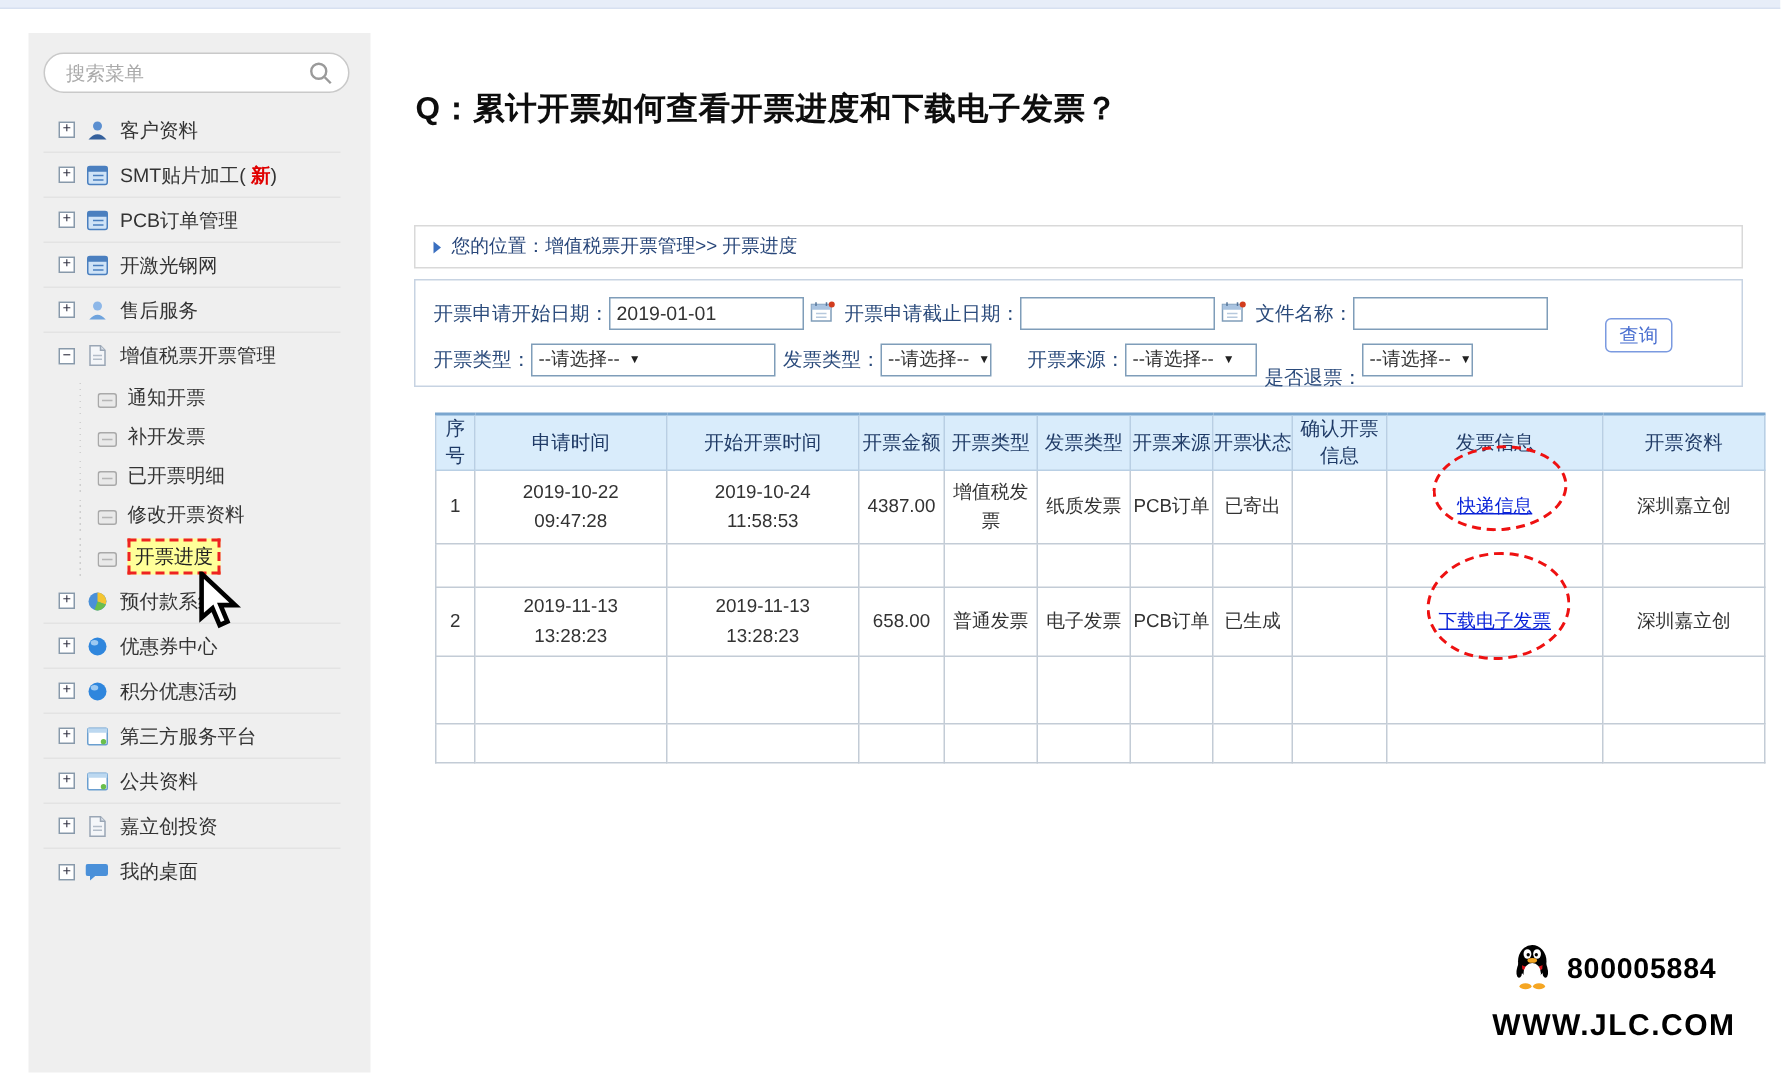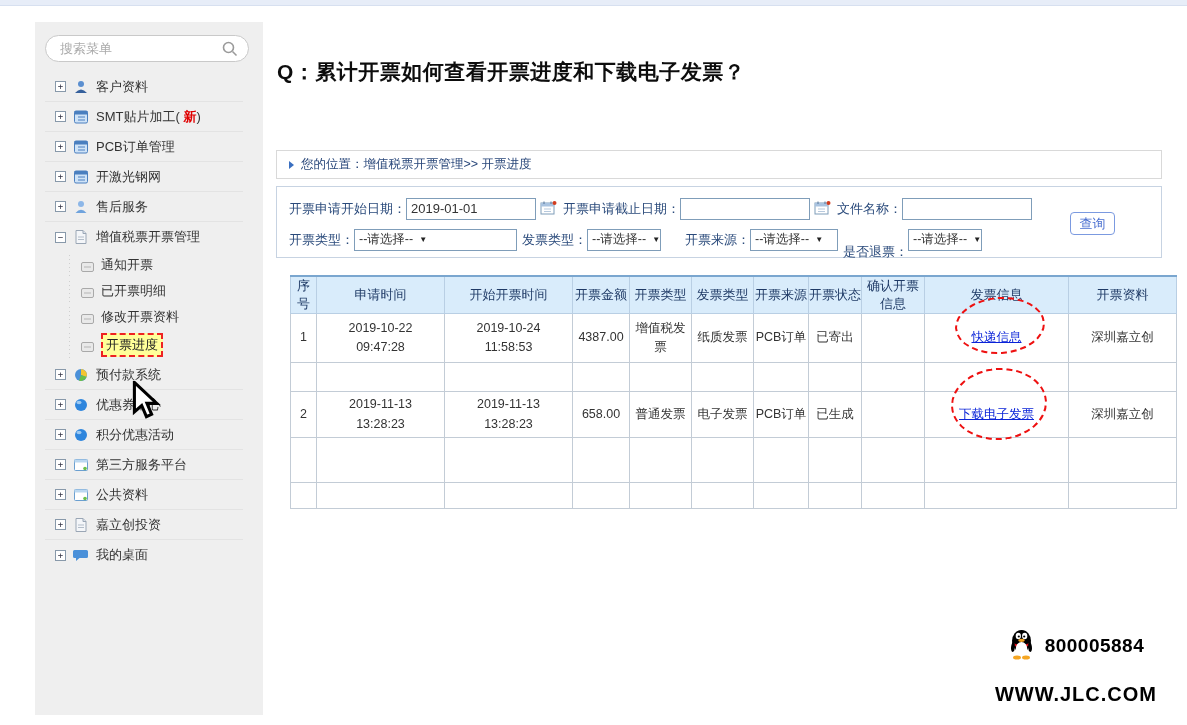--- a/index.html
+++ b/index.html
@@ -3,21 +3,21 @@
 <meta charset="utf-8">
 <style>
   * { margin:0; padding:0; box-sizing:border-box; }
   html,body { width:1187px; height:725px; background:#fff; font-family:"Liberation Sans","DejaVu Sans",sans-serif; overflow:hidden; }
   #page { position:relative; width:1187px; height:725px; background:#fff; }
 
   
   #topbar { position:absolute; left:0; top:0; width:1187px; height:6px; background:#e7edf8; border-bottom:1px solid #d7e0f0; }
 
   
-  #sidebar { position:absolute; left:19px; top:22px; width:228px; height:693px; background:#efefef;margin-left:16px; }
+  #sidebar { position:absolute; left:19px; top:22px; width:228px; height:693px; background:#efefef; }
   .searchbox { position:relative; margin:13px 10px 10px 10px; width:204px; height:27px; background:#fff; border:1px solid #c9c9c9; border-radius:14px; display:flex; align-items:center; padding:0 30px 0 14px; }
   .searchbox input { border:none; outline:none; width:100%; font-size:13px; color:#333; background:transparent; font-family:inherit; }
   .searchbox input::placeholder { color:#aaa; }
   .searchbox .mag { position:absolute; right:10px; top:5px; }
 
   ul.menu { list-style:none; margin-top:6px; }
   li.mitem { position:relative; height:30px; display:flex; align-items:center; gap:7px; padding-left:10px; margin:0 20px 0 10px; border-bottom:1px solid #e3e3e3; font-size:13px; color:#333; cursor:pointer; }
   li.mitem:last-child { border-bottom:none; }
   .expander { flex:0 0 auto; width:11px; height:11px; background:#fff; border:1px solid #8899aa; font:9px/9px "DejaVu Sans Mono",monospace; color:#334; text-align:center; }
   .micon { flex:0 0 auto; width:16px; height:16px; display:inline-block; }
@@ -60,21 +60,21 @@
   .redellipse { position:absolute; border:2px dashed #ee1111; border-radius:50%; pointer-events:none; }
   #ell1 { left:955px; top:297px; width:90px; height:57px; transform:rotate(-4deg); }
   #ell2 { left:951px; top:368px; width:96px; height:72px; transform:rotate(-4deg); }
 
   #cursor { position:absolute; left:128px; top:381px; pointer-events:none; }
 
   
   #brand { position:absolute; right:30px; top:628px; text-align:center; color:#000; }
   #brand .line1 { display:flex; align-items:center; gap:10px; justify-content:center; }
   #brand .qqnum { font-size:19px; font-weight:bold; letter-spacing:0.5px; }
-  #brand .site { font-size:20px; font-weight:bold; margin-top:19px; letter-spacing:1px; }
+  #brand .site { font-size:20px; font-weight:bold; margin-top:8px; letter-spacing:1px; }
 </style>
 </head>
 <body>
 
 <div id="page">
   <div id="topbar"></div>
 
   <div id="sidebar">
     <div class="searchbox">
       <input type="text" placeholder="搜索菜单" style="">
@@ -145,20 +145,27 @@
         <span>增值税票开票管理</span>
       </li>
 
       <ul class="submenu">
         <li class="sitem">
           <span class="micon" style="width:13px;height:10px;"><svg width="13" height="10" viewBox="0 0 13 10">
                 <rect x="0.5" y="0.5" width="12" height="9" rx="1.5" fill="#e9e9e9" stroke="#a9a9a9"></rect>
                 <line x1="3" y1="5" x2="10" y2="5" stroke="#b5b5b5"></line>
               </svg></span>
           <span>通知开票</span>
+        </li>
+        <li class="sitem">
+          <span class="micon" style="width:13px;height:10px;"><svg width="13" height="10" viewBox="0 0 13 10">
+                <rect x="0.5" y="0.5" width="12" height="9" rx="1.5" fill="#e9e9e9" stroke="#a9a9a9"></rect>
+                <line x1="3" y1="5" x2="10" y2="5" stroke="#b5b5b5"></line>
+              </svg></span>
+          <span>补开发票</span>
         </li>
         <li class="sitem">
           <span class="micon" style="width:13px;height:10px;"><svg width="13" height="10" viewBox="0 0 13 10">
                 <rect x="0.5" y="0.5" width="12" height="9" rx="1.5" fill="#e9e9e9" stroke="#a9a9a9"></rect>
                 <line x1="3" y1="5" x2="10" y2="5" stroke="#b5b5b5"></line>
               </svg></span>
           <span>已开票明细</span>
         </li>
         <li class="sitem">
           <span class="micon" style="width:13px;height:10px;"><svg width="13" height="10" viewBox="0 0 13 10">

